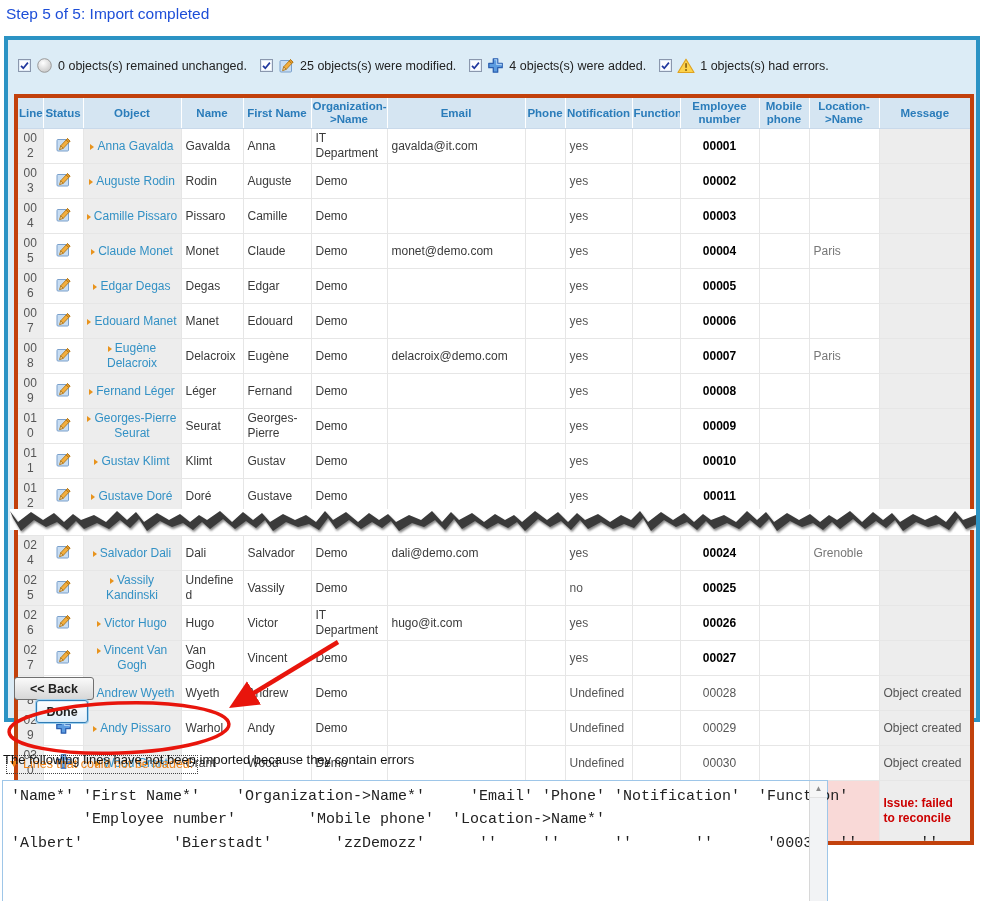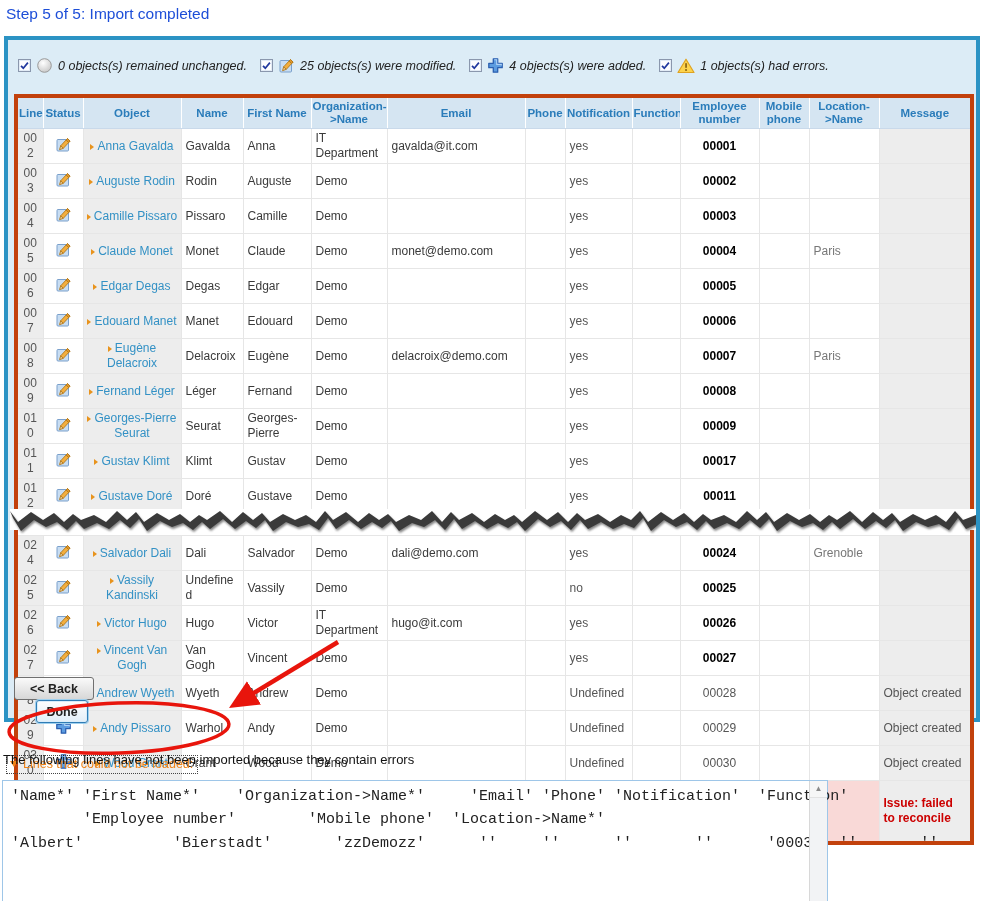--- a/index.html
+++ b/index.html
@@ -3,21 +3,21 @@
 <meta charset="utf-8">
 <style>
   html,body{margin:0;padding:0;background:#fff;}
   .page{position:relative;width:984px;height:901px;overflow:hidden;background:#fff;
         font-family:"Liberation Sans","DejaVu Sans",sans-serif;}
   .page-title{position:absolute;left:6px;top:5px;font-size:15.5px;font-weight:normal;color:#1d4ed8;margin:0;}
 
   
   .panel{position:absolute;left:4px;top:36px;width:968px;height:678px;
          background:#dcecf6;border:4px solid #2b93c4;box-sizing:content-box;}
-  .summary{position:absolute;left:10px;top:17px;display:flex;align-items:center;font-size:12.5px;color:#222;font-style:italic;}
+  .summary{position:absolute;left:10px;top:17px;display:flex;align-items:center;font-size:12.5px;color:#222;}
   .sum-item{display:flex;align-items:center;margin-right:13px;}
   .sum-item .cb{display:inline-flex;margin-right:5px;cursor:pointer;}
   .sum-item .ic{display:inline-flex;margin-right:5px;}
 
   
   table.grid{position:absolute;left:6px;top:54px;width:956px;border-collapse:collapse;table-layout:fixed;
              background:#fff;font-size:12px;color:#3a3a3a;border:4px solid #c2410c;}
   .grid th{background:#d5e5f2;color:#2a7cba;font-weight:bold;font-size:11.5px;line-height:1.15;
            border:1px solid #fff;border-bottom:1px solid #c9d9ea;padding:2px 1px;text-align:center;
            vertical-align:middle;white-space:pre-line;height:26px;overflow:hidden;}
@@ -414,21 +414,21 @@
                   </g>
                 </svg></span></td>
             <td class="c-object"><span class="bullet"></span><a>Gustav Klimt</a></td>
             <td class="c-name">Klimt</td>
             <td class="c-first_name">Gustav</td>
             <td class="c-org">Demo</td>
             <td class="c-email"></td>
             <td class="c-phone"></td>
             <td class="c-notification">yes</td>
             <td class="c-function"></td>
-            <td class="c-employee"><span class="emp-bold">00017</span></td>
+            <td class="c-employee"><span class="emp-bold">00010</span></td>
             <td class="c-mobile"></td>
             <td class="c-location"></td>
             <td class="c-message"></td>
           </tr>
           <tr class="row-modified">
             <td class="c-line">012</td>
             <td class="c-status"><span><svg width="17" height="17" viewBox="0 0 17 17">
                   <rect x="2" y="3.5" width="11.5" height="11.5" rx="1" fill="#c8ddf2" stroke="#7aa0cc"></rect>
                   <g transform="rotate(43 8.5 9)">
                     <rect x="7" y="1.6" width="3.6" height="10" fill="#f3ae3d" stroke="#b47a1c" stroke-width="0.9"></rect>

